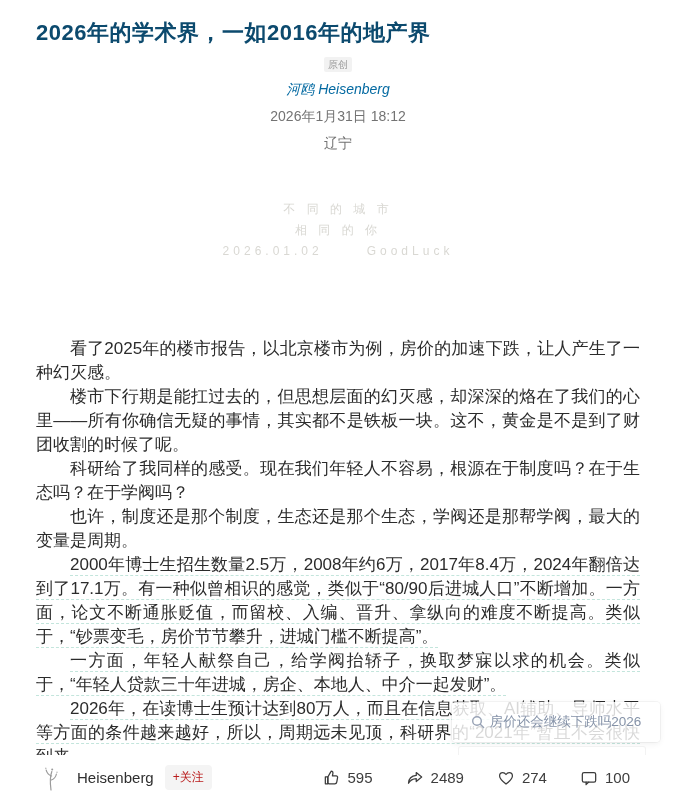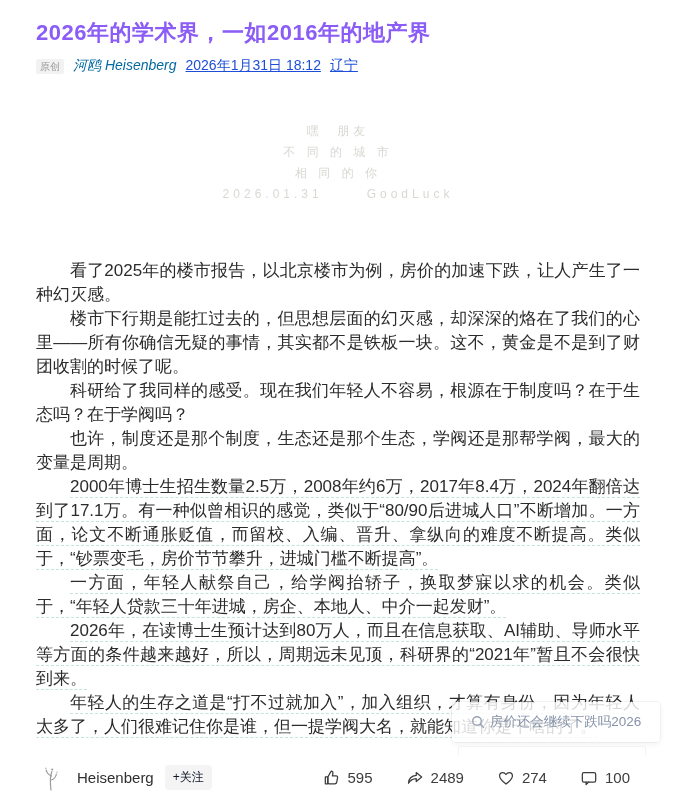--- a/index.html
+++ b/index.html
@@ -12,41 +12,42 @@
     background: #ffffff;
     overflow: hidden;
     font-family: "Liberation Sans", sans-serif;
     color: #2a2a2a;
   }
   
   .header { padding: 18px 36px 0 36px; }
   .title {
     font-size: 22px;
     font-weight: 700;
-    color: #8b5cf6;
+    color: #0c4a6e;
     letter-spacing: 0.5px;
     line-height: 30px;
   }
   .byline {
     margin-top: 9px;
     display: flex;
     align-items: center;
     gap: 9px;
     font-size: 14px;
+    flex-direction: column;
   }
   .orig-badge {
     font-size: 10px;
     color: #9b9b9b;
     background: #f2f2f2;
     border-radius: 2px;
     padding: 1px 4px;
     line-height: 13px;
   }
   .author { color: #0369a1; font-style: italic; }
-  .meta { color: #1d4ed8; text-decoration: underline; }
+  .meta { color: #737373; }
   
   .hero {
     margin-top: 46px;
     height: 112px;
     text-align: center;
   }
   .hero-line {
     font-size: 12px;
     line-height: 21px;
     letter-spacing: 4px;
@@ -125,21 +126,21 @@
   }
   .acct-name {
     margin-left: 11px;
     font-size: 15px;
     color: #2f2f2f;
     cursor: pointer;
   }
   .follow-btn {
     margin-left: 11px;
     font-size: 12px;
-    color: #0f172a;
+    color: #b91c1c;
     background: #f4f4f4;
     border: none;
     border-radius: 4px;
     padding: 4px 8px;
     cursor: pointer;
     font-family: inherit;
   }
   .stats {
     margin-left: auto;
     display: flex;
@@ -164,24 +165,23 @@
     <h1 class="title">2026年的学术界，一如2016年的地产界</h1>
     <div class="byline">
       <span class="orig-badge">原创</span>
       <span class="author">河鸥 Heisenberg</span>
       <span class="meta">2026年1月31日 18:12</span>
       <span class="meta">辽宁</span>
     </div>
   </div>
 
   <div class="hero">
-    <div class="hero-line">嘿  朋友</div>
     <div class="hero-line">不 同 的 城 市</div>
     <div class="hero-line">相 同 的 你</div>
-    <div class="hero-line">2026.01.31      GoodLuck</div>
+    <div class="hero-line">2026.01.02      GoodLuck</div>
   </div>
 
   <div class="body-wrap">
       <p class="para"><span>看了2025年的楼市报告，以北京楼市为例，房价的加速下跌，让人产生了一种幻灭感。</span></p>
       <p class="para"><span>楼市下行期是能扛过去的，但思想层面的幻灭感，却深深的烙在了我们的心里——所有你确信无疑的事情，其实都不是铁板一块。这不，黄金是不是到了财团收割的时候了呢。</span></p>
       <p class="para"><span>科研给了我同样的感受。现在我们年轻人不容易，根源在于制度吗？在于生态吗？在于学阀吗？</span></p>
       <p class="para"><span>也许，制度还是那个制度，生态还是那个生态，学阀还是那帮学阀，最大的变量是周期。</span></p>
       <p class="para u"><span>2000年博士生招生数量2.5万，2008年约6万，2017年8.4万，2024年翻倍达到了17.1万。有一种似曾相识的感觉，类似于“80/90后进城人口”不断增加。一方面，论文不断通胀贬值，而留校、入编、晋升、拿纵向的难度不断提高。类似于，“钞票变毛，房价节节攀升，进城门槛不断提高”。</span></p>
       <p class="para u"><span>一方面，年轻人献祭自己，给学阀抬轿子，换取梦寐以求的机会。类似于，“年轻人贷款三十年进城，房企、本地人、中介一起发财”。</span></p>
       <p class="para u"><span>2026年，在读博士生预计达到80万人，而且在信息获取、AI辅助、导师水平等方面的条件越来越好，所以，周期远未见顶，科研界的“2021年”暂且不会很快到来。</span></p>

